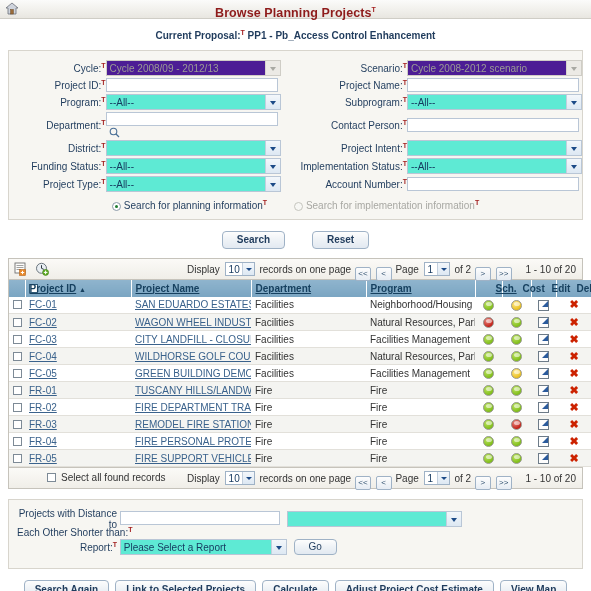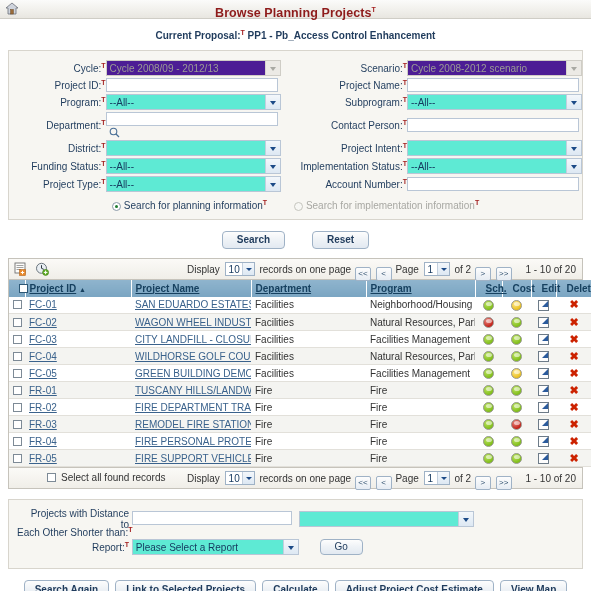--- a/index.html
+++ b/index.html
@@ -178,21 +178,21 @@
   
   table.grid { width:100%; border-collapse:collapse; table-layout:fixed; }
   table.grid thead th {
     background: linear-gradient(to bottom,#8fb4cd 0%,#7aa5c2 100%);
     border-right:1px solid #ffffff;
     height:17px;
     font-size:10px; font-weight:bold; color:#16405f;
     text-align:left; padding:0 4px;
     white-space:nowrap;
   }
-  table.grid thead th.ctr { text-align:center; padding:0 10px;margin-left:8px; }
+  table.grid thead th.ctr { text-align:center; padding:0 20px;margin-left:8px; }
   table.grid thead th a { color:#16405f; text-decoration:underline; }
   table.grid thead th:last-child { border-right:none; }
   table.grid tbody td {
     height:17px; font-size:10px; color:#333;
     padding:0 4px; border-bottom:1px solid #e2e0da;
     white-space:nowrap; overflow:hidden;
   }
   table.grid tbody tr.odd td { background:#ffffff; }
   table.grid tbody tr.even td { background:#f4f4f1; }
   table.grid tbody td.ctr { text-align:center; padding:0; }
@@ -235,37 +235,37 @@
     background: linear-gradient(to bottom,#fbfaf7 0%,#f0eee8 100%);
     border-top:1px solid #c6c3bb;
   }
   .selall { position:absolute; left:6px; top:4px; font-size:10px; color:#333;padding-left:32px; }
   .selall .rchk { margin-right:5px; }
 
   
   .panel2 {
     margin: 10px 8px 0 8px;
     border:1px solid #d8d5cd; background:#f7f6f2;
-    padding: 8px 0 9px 12px;
+    padding: 8px 0 9px 0;
     position:relative;
   }
   .p2row { margin-bottom:4px; }
   .p2lab {
     display:inline-block; text-align:right; width:108px;
     font-size:10px; color:#1f3b5c; vertical-align:middle;
   }
   .p2lab2 {
     position:absolute; left:8px; top:26px;
     font-size:10px; color:#1f3b5c;
   }
   .gobtn {
     display:inline-block; font-size:10px; color:#1f3b5c; font-weight:normal;
     background: linear-gradient(to bottom,#fdfdfd 0%,#eef2f6 50%,#e2e9f1 100%);
     border:1px solid #9fb2c6; border-radius:4px;
-    padding:1px 14px; margin-left:18px; line-height:12px; cursor:pointer;
+    padding:1px 14px; margin-left:4px; line-height:12px; cursor:pointer;
     vertical-align:middle;
   }
 
   
   .bottombtns { text-align:center; padding:11px 0 6px 0; }
   .bbtn {
     display:inline-block;
     font-size:10px; font-weight:bold; color:#1f3b5c;
     background: linear-gradient(to bottom,#fdfdfd 0%,#eef2f6 50%,#e2e9f1 100%);
     border:1px solid #9fb2c6; border-radius:4px;

